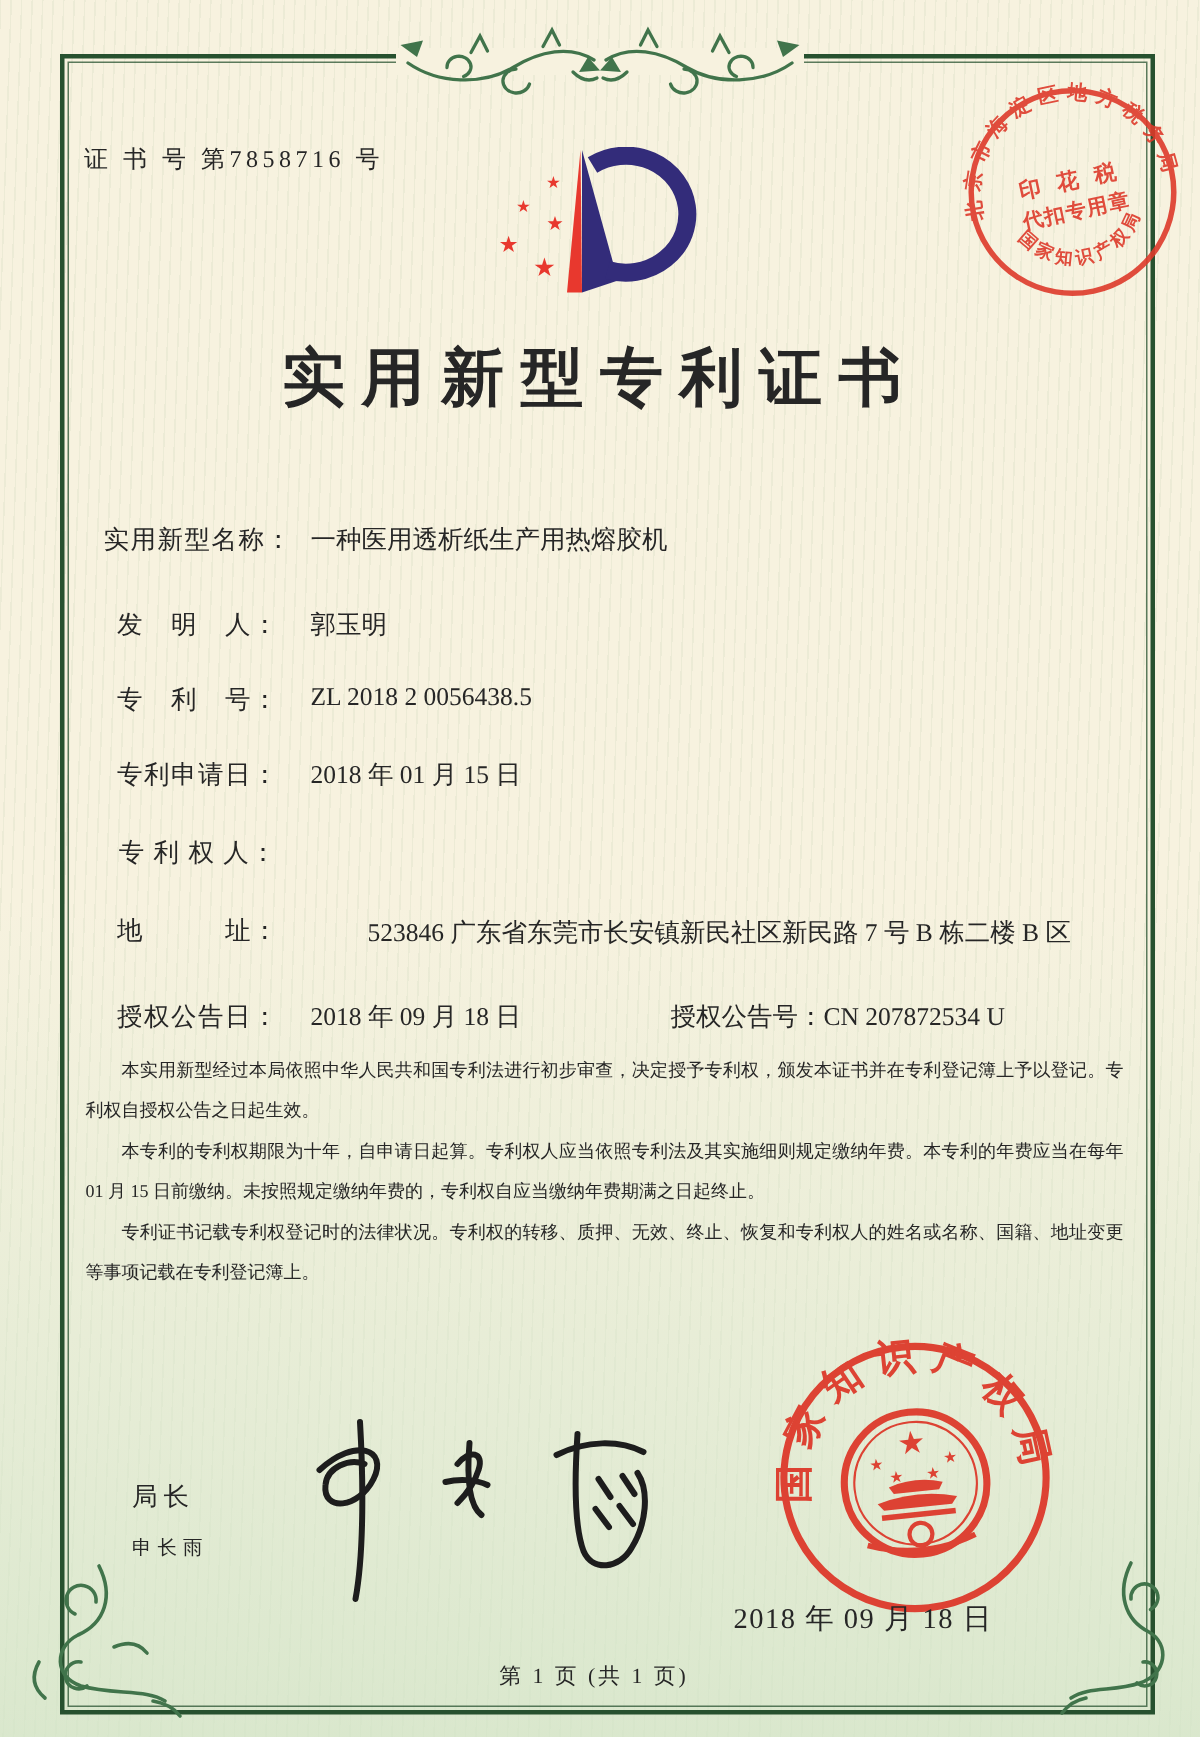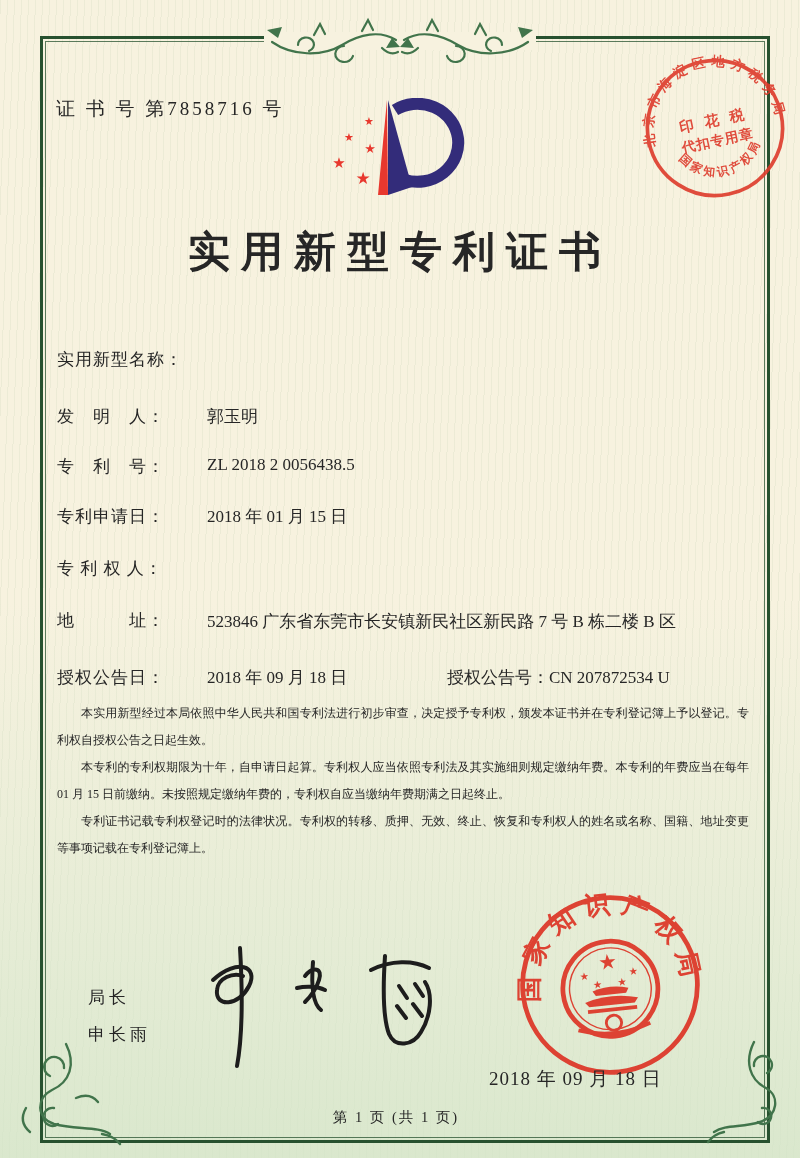--- a/index.html
+++ b/index.html
@@ -5,32 +5,32 @@
   html,body{margin:0;padding:0;}
   body{font-family:"Liberation Serif","DejaVu Serif",serif;color:#262626;}
   .paper{position:relative;width:800px;height:1158px;overflow:hidden;
     background:
       linear-gradient(180deg, rgba(247,242,223,0) 0%, rgba(247,242,223,0) 52%, rgba(214,231,205,.55) 82%, rgba(208,228,199,.75) 100%),
       repeating-linear-gradient(92deg, rgba(140,172,132,.10) 0 1px, rgba(0,0,0,0) 1px 7px),
       #f7f2df;}
   .frame{position:absolute;left:40px;top:36px;width:724px;height:1101px;border:3px solid #27512f;}
   .frame-inner{position:absolute;inset:2px;border:1px solid rgba(39,81,47,.75);}
   .abs{position:absolute;}
-  .certno{left:56px;top:96px;font-size:19px;letter-spacing:3px;}
+  .certno{left:56px;top:96px;font-size:16px;letter-spacing:3px;}
   .title{left:0;top:224px;width:800px;text-align:center;font-size:42px;font-weight:600;letter-spacing:11px;}
   .fields{left:57px;top:348px;width:692px;font-size:17px;}
-  .frow{position:absolute;left:0;display:flex;align-items:flex-start;}
+  .frow{position:absolute;left:0;display:flex;align-items:flex-start;text-align:center;}
   .lbl{display:inline-block;width:150px;flex:0 0 150px;letter-spacing:1px;}
   .val{display:inline-block;}
   .val-wrap{width:545px;line-height:25px;}
   .grant-right{position:absolute;left:390px;top:0;white-space:nowrap;}
   .paras{left:57px;top:700px;width:692px;font-size:12px;line-height:27px;text-align:justify;}
   .paras p{margin:0;text-indent:2em;}
   .officer-title{left:88px;top:986px;font-size:17px;letter-spacing:4px;}
-  .officer-name{left:88px;top:1023px;font-size:17px;letter-spacing:4px;}
+  .officer-name{left:88px;top:1023px;font-size:13px;letter-spacing:4px;}
   .seal-date{left:489px;top:1066px;font-size:19px;letter-spacing:1px;z-index:5;}
   .footer{left:0;top:1108px;width:792px;text-align:center;font-size:14.5px;letter-spacing:2px;}
   .stamp-tax{left:642px;top:55px;transform:rotate(-12deg);}
   .seal-big{left:515px;top:890px;transform:rotate(-6deg);opacity:.95;}
   .sig{left:185px;top:942px;}
   .orn-top{left:264px;top:4px;}
   .orn-bl{left:6px;top:1038px;}
   .orn-br{left:702px;top:1040px;transform:scale(-1,1);}
   svg text{font-family:"Liberation Serif","DejaVu Serif",serif;}
 </style>
@@ -117,20 +117,21 @@
         <textPath href="#taxBottom" startOffset="50%" text-anchor="middle">国家知识产权局</textPath>
       </text>
     </g>
   </svg>
 
   <div class="abs title">实用新型专利证书</div>
 
   <div class="abs fields">
     <div class="frow" style="top:0;">
       <span class="lbl">实用新型名称：</span>
+      <span class="val">一种医用透析纸生产用热熔胶机</span>
     </div>
     <div class="frow" style="top:57px;">
       <span class="lbl">发　明　人：</span>
       <span class="val">郭玉明</span>
     </div>
     <div class="frow" style="top:107px;">
       <span class="lbl">专　利　号：</span>
       <span class="val">ZL 2018 2 0056438.5</span>
     </div>
     <div class="frow" style="top:157px;">

